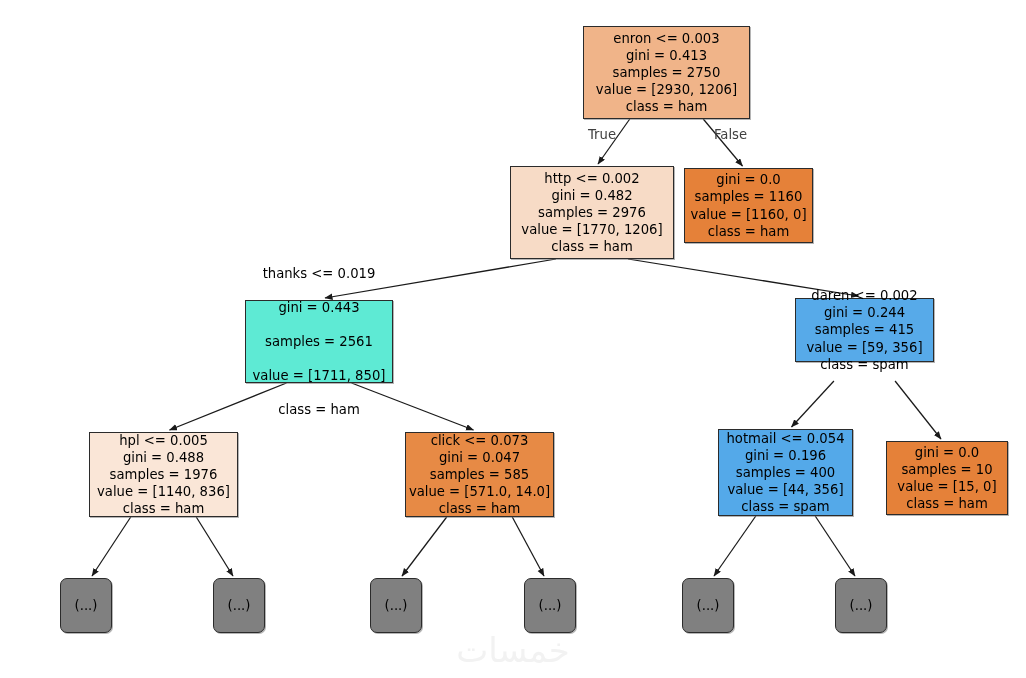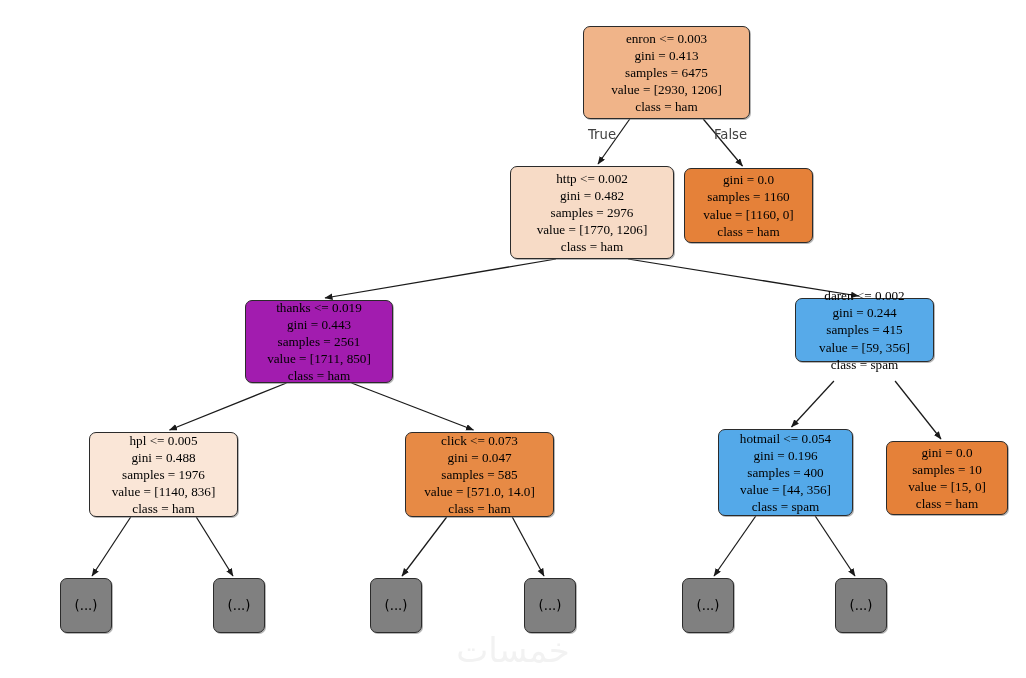--- a/index.html
+++ b/index.html
@@ -26,32 +26,31 @@
     left: 0;
     top: 0;
     width: 1026px;
     height: 678px;
     pointer-events: none;
   }
   .node {
     position: absolute;
     box-sizing: border-box;
     border: 1px solid #2b2b2b;
-    border-radius: 7px;
+    border-radius: 0;
     color: #000000;
     text-align: center;
     line-height: 1.30;
     font-size: 13.2px;
     display: flex;
     flex-direction: column;
     justify-content: center;
     align-items: center;
     white-space: nowrap;
     box-shadow: 1px 1px 0 rgba(120,120,120,0.55);
-    font-family: Liberation Serif, serif;
   }
   .node .line {
     display: block;
   }
   .leaf-node {
     position: absolute;
     box-sizing: border-box;
     border: 1px solid #2b2b2b;
     border-radius: 7px;
     background: #808080;
@@ -106,38 +105,38 @@
         <line x1="512.28" y1="517" x2="544" y2="576" marker-end="url(#arrowhead)"></line>
         <line x1="755.8" y1="516" x2="714" y2="576" marker-end="url(#arrowhead)"></line>
         <line x1="815.2" y1="516" x2="855" y2="576" marker-end="url(#arrowhead)"></line>
       </g>
   </svg>
 
   <div id="node-layer">
       <div class="node" style="left: 583px; top: 26px; width: 167px; height: 93px; background: rgb(240, 180, 137);">
         <span class="line">enron &lt;= 0.003</span>
         <span class="line">gini = 0.413</span>
-        <span class="line">samples = 6475</span>
+        <span class="line">samples = 2750</span>
         <span class="line">value = [2930, 1206]</span>
         <span class="line">class = ham</span>
       </div>
       <div class="node" style="left: 510px; top: 166px; width: 164px; height: 93px; background: rgb(247, 219, 198);">
         <span class="line">http &lt;= 0.002</span>
         <span class="line">gini = 0.482</span>
         <span class="line">samples = 2976</span>
         <span class="line">value = [1770, 1206]</span>
         <span class="line">class = ham</span>
       </div>
       <div class="node" style="left: 684px; top: 168px; width: 129px; height: 75px; background: rgb(229, 129, 57);">
         <span class="line">gini = 0.0</span>
         <span class="line">samples = 1160</span>
         <span class="line">value = [1160, 0]</span>
         <span class="line">class = ham</span>
       </div>
-      <div class="node" style="left: 245px; top: 300px; width: 148px; height: 83px; background: #a21caf;">
+      <div class="node" style="left: 245px; top: 300px; width: 148px; height: 83px; background: #5eead4; gap: 17px;">
         <span class="line">thanks &lt;= 0.019</span>
         <span class="line">gini = 0.443</span>
         <span class="line">samples = 2561</span>
         <span class="line">value = [1711, 850]</span>
         <span class="line">class = ham</span>
       </div>
       <div class="node" style="left: 795px; top: 298px; width: 139px; height: 64px; background: rgb(87, 170, 233);">
         <span class="line">daren &lt;= 0.002</span>
         <span class="line">gini = 0.244</span>
         <span class="line">samples = 415</span>

